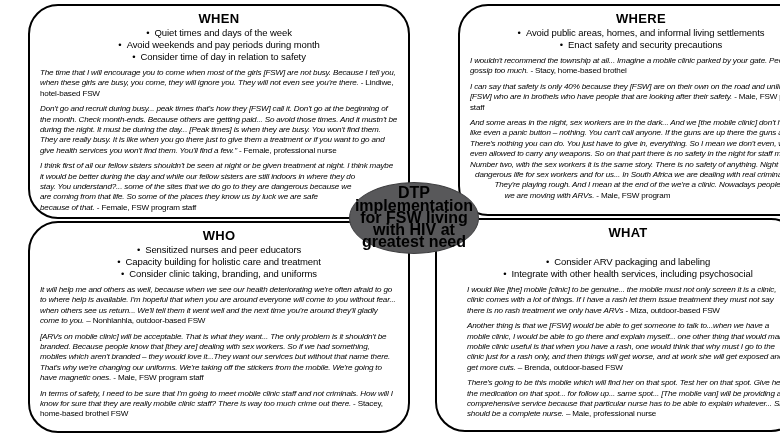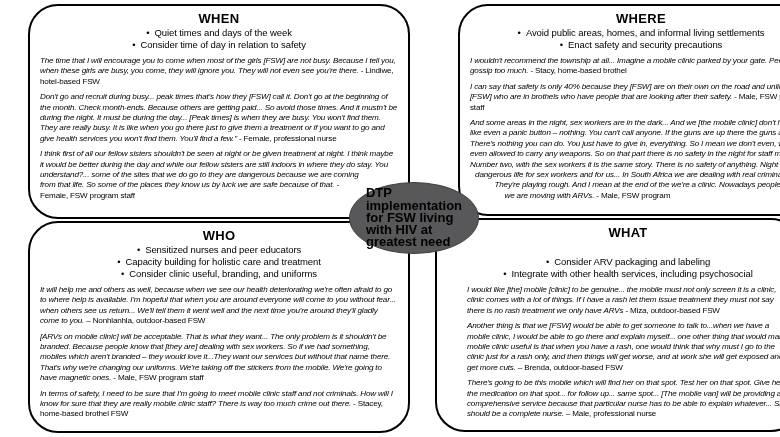--- a/index.html
+++ b/index.html
@@ -80,37 +80,39 @@
     width: 130px; height: 72px;
     background: var(--ellipse-fill);
     border: 1px solid var(--ellipse-border);
     border-radius: 50%;
     z-index: 10;
     display: flex;
     align-items: center;
     justify-content: center;
   }
   .center-label {
-    font-size: 13px;
+    font-size: 16px;
     line-height: 12.2px;
     font-weight: 600;
+    text-align: center;
     white-space: pre-line;
     color: #000;
   }
 </style>
 </head>
 <body>
 
 <div class="canvas">
 
   <section class="panel" id="q-when">
     <div class="spacer"></div>
     <h2 class="panel-title">WHEN</h2>
     <ul class="bullets">
       <li>Quiet times and days of the week</li>
+      <li>Avoid weekends and pay periods during month</li>
       <li>Consider time of day in relation to safety</li>
     </ul>
     <p class="quote">
       <span class="qtext">The time that I will encourage you to come when most of the girls [FSW] are not busy. Because I tell you, when these girls are busy, you come, they will ignore you. They will not even see you're there.</span>
       <span class="qattr">- Lindiwe, hotel-based FSW</span>
     </p>
     <p class="quote">
       <span class="qtext">Don't go and recruit during busy... peak times that's how they [FSW] call it. Don't go at the beginning of the month. Check month-ends. Because others are getting paid... So avoid those times. And it mustn't be during the night. It must be during the day... [Peak times] is when they are busy. You won't find them. They are really busy. It is like when you go there just to give them a treatment or if you want to go and give health services you won't find them. You'll find a few."</span>
       <span class="qattr">- Female, professional nurse</span>
     </p>
@@ -139,21 +141,21 @@
       <span class="qtext">And some areas in the night, sex workers are in the dark... And we [the mobile clinic] don't have no like even a panic button – nothing. You can't call anyone. If the guns are up there the guns are up. There's nothing you can do. You just have to give in, everything. So I mean we don't even, we're not even allowed to carry any weapons. So on that part there is no safety in the night for staff members. Number two, with the sex workers it is the same story. There is no safety of anything. Night life is a dangerous life for sex workers and for us... In South Africa we are dealing with real criminals here. They're playing rough. And I mean at the end of the we're a clinic. Nowadays people know we are moving with ARVs.</span>
       <span class="qattr">- Male, FSW program</span>
     </p>
   </section>
 
   <section class="panel" id="q-who">
     <h2 class="panel-title">WHO</h2>
     <ul class="bullets">
       <li>Sensitized nurses and peer educators</li>
       <li>Capacity building for holistic care and treatment</li>
-      <li>Consider clinic useful, branding, and uniforms</li>
+      <li>Consider clinic taking, branding, and uniforms</li>
     </ul>
     <p class="quote">
       <span class="qtext">It will help me and others as well, because when we see our health deteriorating we're often afraid to go to where help is available. I'm hopeful that when you are around everyone will come to you without fear... when others see us return... We'll tell them it went well and the next time you're around they'll gladly come to you.</span>
       <span class="qattr">– Nonhlanhla, outdoor-based FSW</span>
     </p>
     <p class="quote">
       <span class="qtext">[ARVs on mobile clinic] will be acceptable. That is what they want... The only problem is it shouldn't be branded. Because people know that [they are] dealing with sex workers. So if we had something, mobiles which aren't branded – they would love it...They want our services but without that name there. That's why we're changing our uniforms. We're taking off the stickers from the mobile. We're going to have magnetic ones.</span>
       <span class="qattr">- Male, FSW program staff</span>
     </p>
     <p class="quote">

